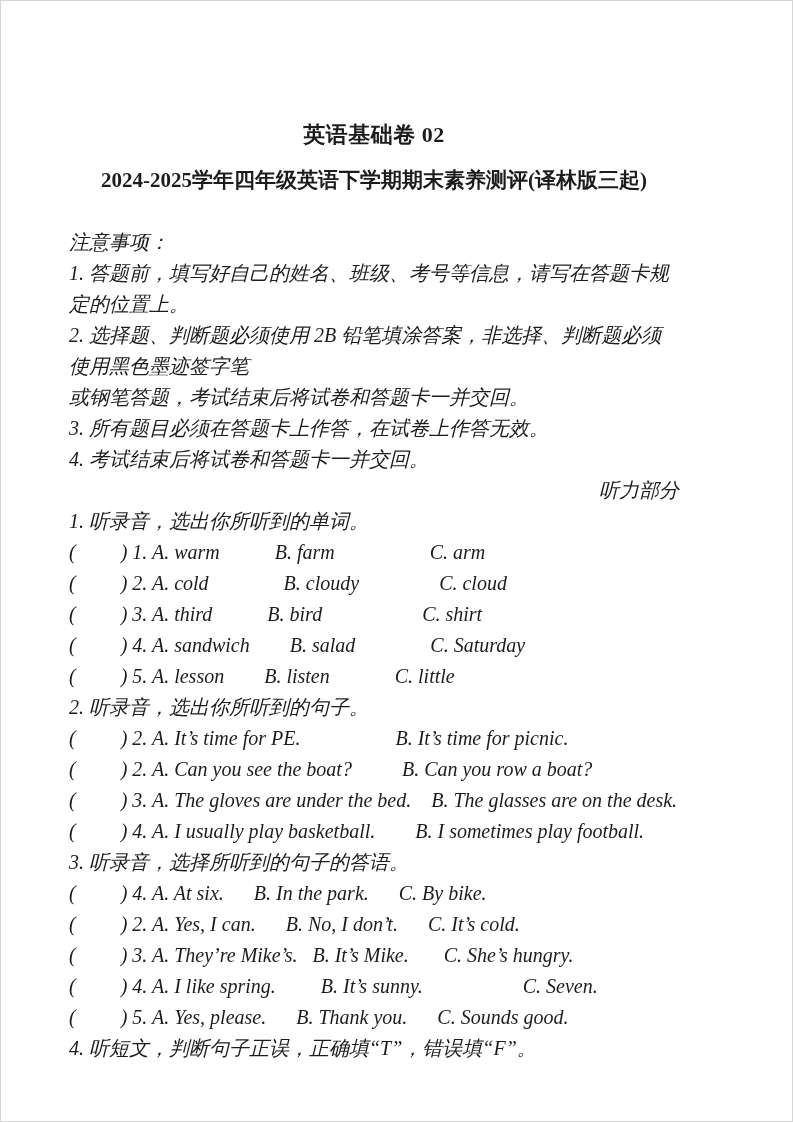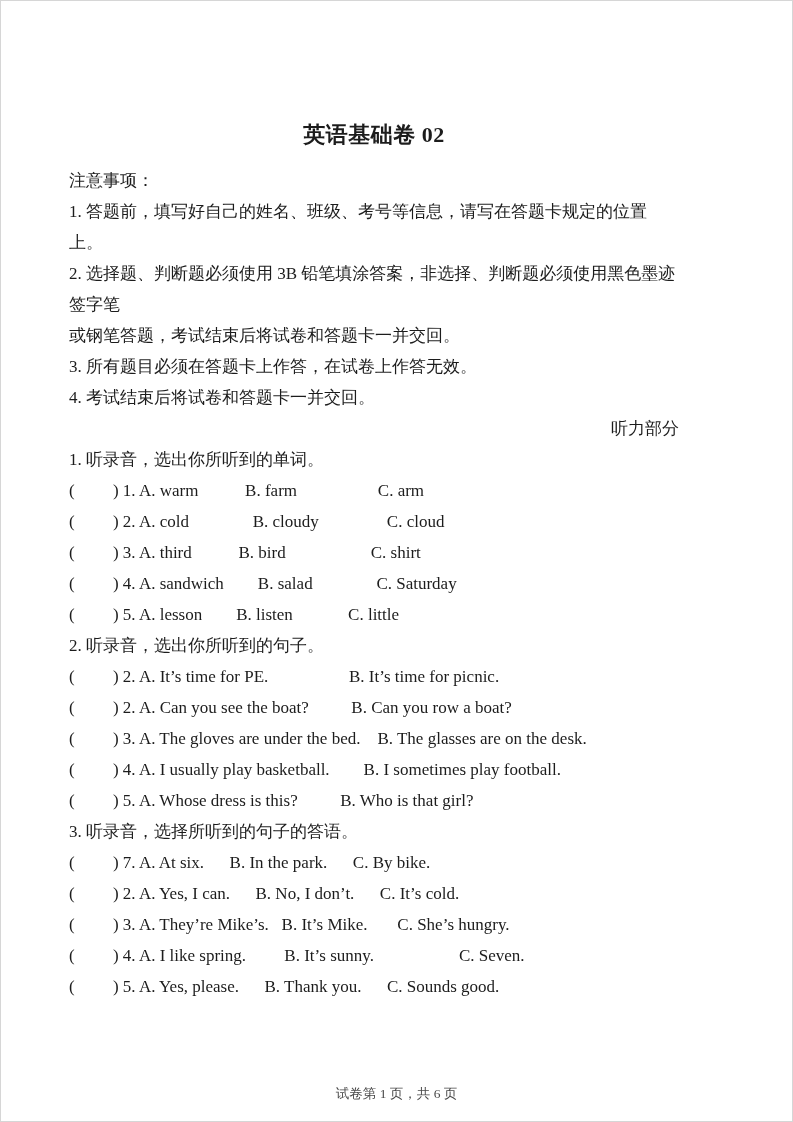--- a/index.html
+++ b/index.html
@@ -29,23 +29,24 @@
   }
   .doc-subtitle {
     margin: 12px 0 0 0;
     text-align: center;
     font-size: 21px;
     font-weight: bold;
     line-height: 34px;
     white-space: nowrap;
   }
   .body-lines {
-    margin-top: 14px;
-    font-size: 17px;
+    margin-top: 30px;
+    font-size: 20px;
     line-height: 31px;
+    font-style: italic;
   }
   .line {
     white-space: pre-wrap;
     min-height: 31px;
   }
   .centered {
     text-align: right;
   }
   .footer {
     position: absolute;
@@ -56,47 +57,47 @@
     font-size: 13.5px;
     color: #4a4a4a;
     font-family: "Liberation Serif", "DejaVu Serif", serif;
   }
 </style>
 </head>
 <body>
 
 <div class="page">
   <h1 class="doc-title">英语基础卷 02</h1>
+  <h2 class="doc-subtitle">2024-2025学年四年级英语下学期期末素养测评(译林版三起)</h2>
 
   <div class="body-lines">
     <div class="line">注意事项：</div>
     <div>
         <div class="line">1. 答题前，填写好自己的姓名、班级、考号等信息，请写在答题卡规定的位置上。</div>
-        <div class="line">2. 选择题、判断题必须使用 3B 铅笔填涂答案，非选择、判断题必须使用黑色墨迹签字笔</div>
+        <div class="line">2. 选择题、判断题必须使用 2B 铅笔填涂答案，非选择、判断题必须使用黑色墨迹签字笔</div>
         <div class="line">或钢笔答题，考试结束后将试卷和答题卡一并交回。</div>
         <div class="line">3. 所有题目必须在答题卡上作答，在试卷上作答无效。</div>
         <div class="line">4. 考试结束后将试卷和答题卡一并交回。</div>
       </div>
     <div class="line centered">听力部分</div>
     <div>
         <div class="line">1. 听录音，选出你所听到的单词。</div>
         <div class="line">(         ) 1. A. warm           B. farm                   C. arm</div>
         <div class="line">(         ) 2. A. cold               B. cloudy                C. cloud</div>
         <div class="line">(         ) 3. A. third           B. bird                    C. shirt</div>
         <div class="line">(         ) 4. A. sandwich        B. salad               C. Saturday</div>
         <div class="line">(         ) 5. A. lesson        B. listen             C. little</div>
         <div class="line">2. 听录音，选出你所听到的句子。</div>
         <div class="line">(         ) 2. A. It’s time for PE.                   B. It’s time for picnic.</div>
         <div class="line">(         ) 2. A. Can you see the boat?          B. Can you row a boat?</div>
         <div class="line">(         ) 3. A. The gloves are under the bed.    B. The glasses are on the desk.</div>
         <div class="line">(         ) 4. A. I usually play basketball.        B. I sometimes play football.</div>
-        <div class="line">(         ) 5. A. Whose dress is this?          B. Who is that girl?</div>
         <div class="line">3. 听录音，选择所听到的句子的答语。</div>
-        <div class="line">(         ) 7. A. At six.      B. In the park.      C. By bike.</div>
+        <div class="line">(         ) 4. A. At six.      B. In the park.      C. By bike.</div>
         <div class="line">(         ) 2. A. Yes, I can.      B. No, I don’t.      C. It’s cold.</div>
         <div class="line">(         ) 3. A. They’re Mike’s.   B. It’s Mike.       C. She’s hungry.</div>
         <div class="line">(         ) 4. A. I like spring.         B. It’s sunny.                    C. Seven.</div>
         <div class="line">(         ) 5. A. Yes, please.      B. Thank you.      C. Sounds good.</div>
+        <div class="line">4. 听短文，判断句子正误，正确填“T”，错误填“F”。</div>
       </div>
   </div>
 
-  <div class="footer">试卷第 1 页，共 6 页</div>
 </div>
 
 </body></html>

